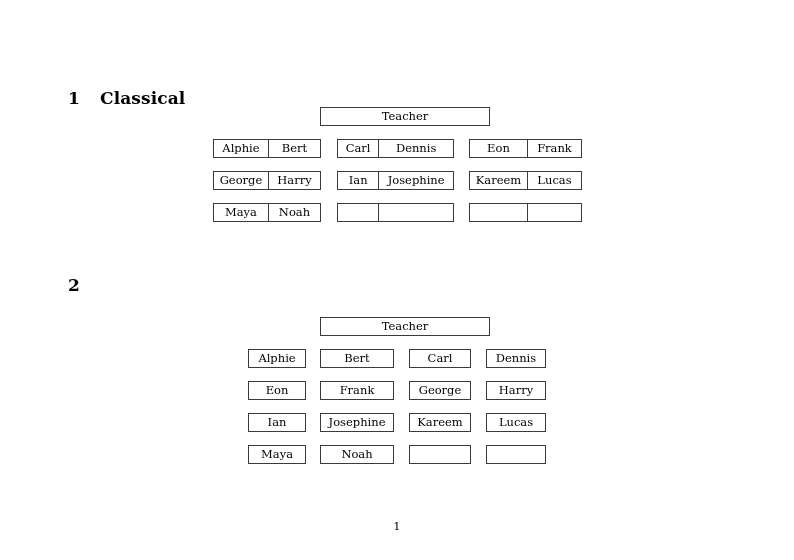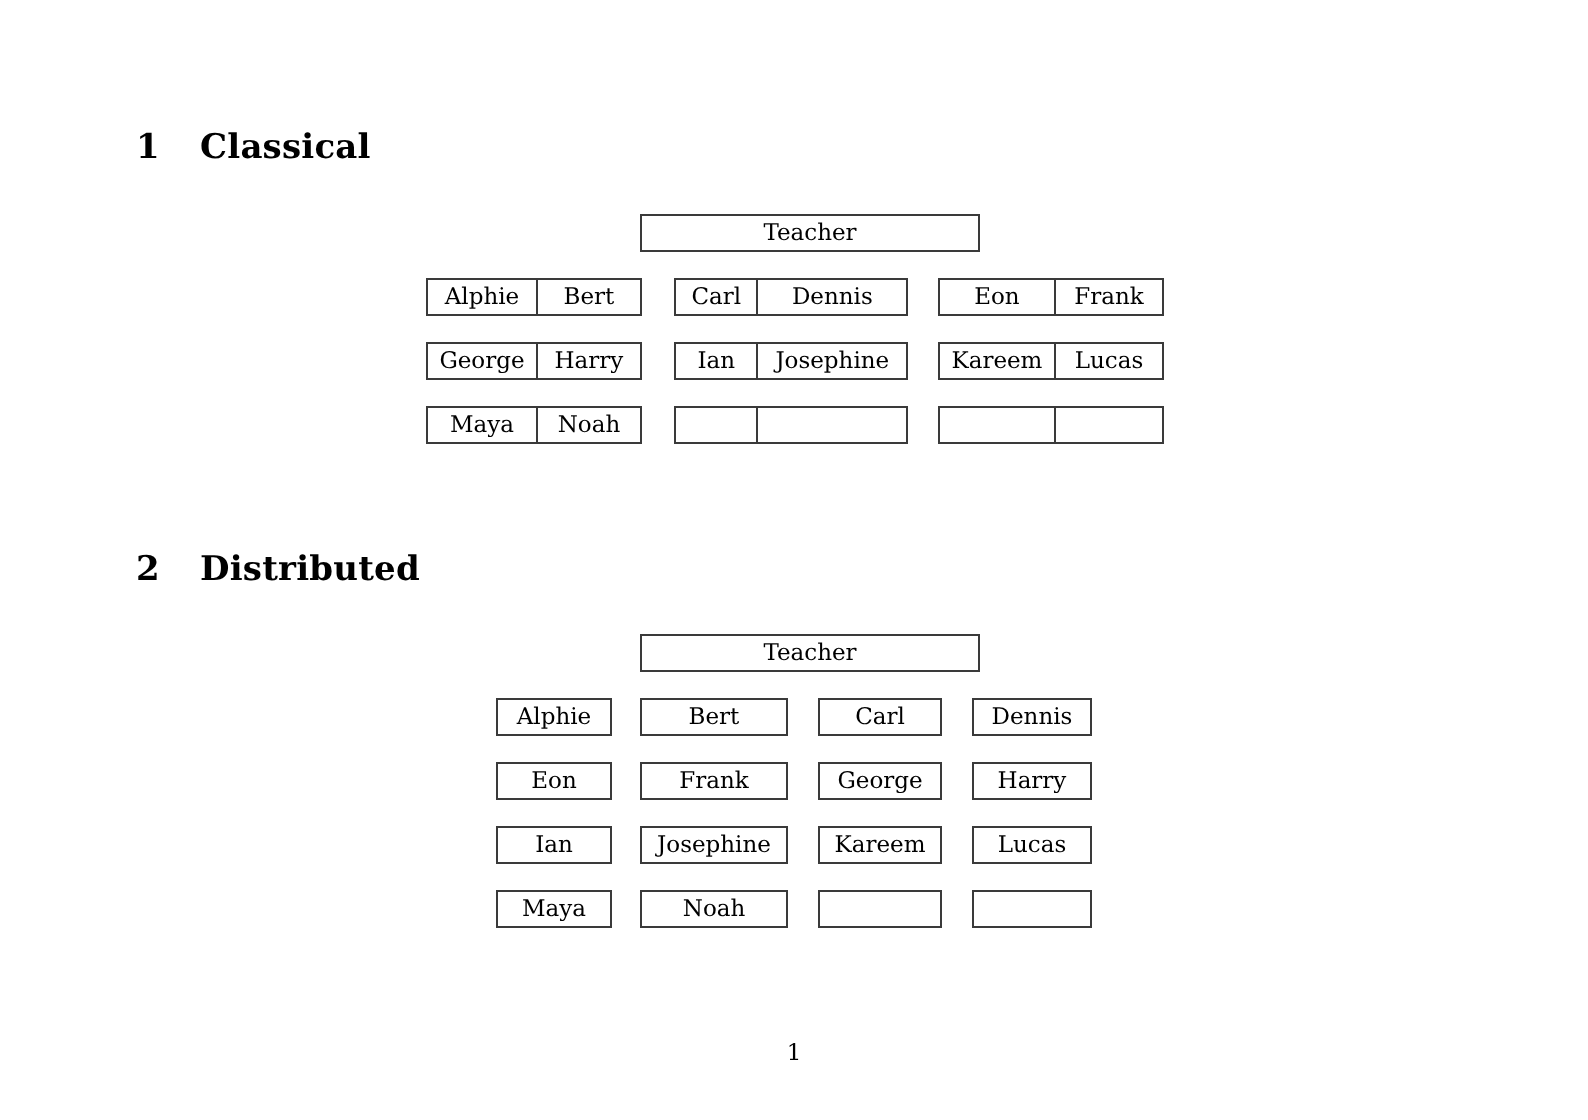--- a/index.html
+++ b/index.html
@@ -32,20 +32,21 @@
     letter-spacing: 0.1px;
     white-space: nowrap;
   }
   .section-heading .sec-num {
     width: 32px;
     flex: 0 0 32px;
     font-weight: bold;
   }
   .section-heading .sec-title {
     font-weight: bold;
+    margin-top: 24px;
   }
   #heading-classical   { left: 68px; top: 64px; }
   #heading-distributed { left: 68px; top: 275px; }
 
   
   .tbl {
     position: absolute;
     border: 1px solid #3a3a3a;
     box-sizing: border-box;
     display: flex;
@@ -151,21 +152,20 @@
     <div class="cell c0">Kareem</div>
     <div class="cell c1">Lucas</div>
   </div>
   <div class="tbl grp-right" style="top:203px;">
     <div class="cell c0"></div>
     <div class="cell c1"></div>
   </div>
 
   <div class="section-heading" id="heading-distributed">
     <span class="sec-num">2</span>
-    <span class="sec-title">Distributed</span>
   </div>
 
   <div class="tbl teacher-box" style="top:317px;">
     <div class="cell">Teacher</div>
   </div>
 
   <div class="tbl dbox d-col0" style="top:349px;">
     <div class="cell">Alphie</div>
   </div>
   <div class="tbl dbox d-col1" style="top:349px;">

